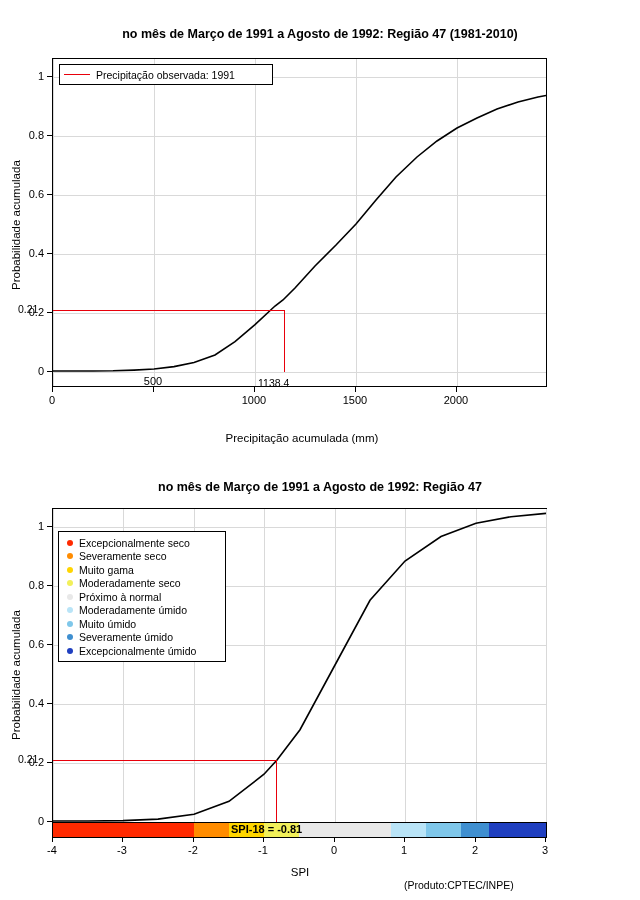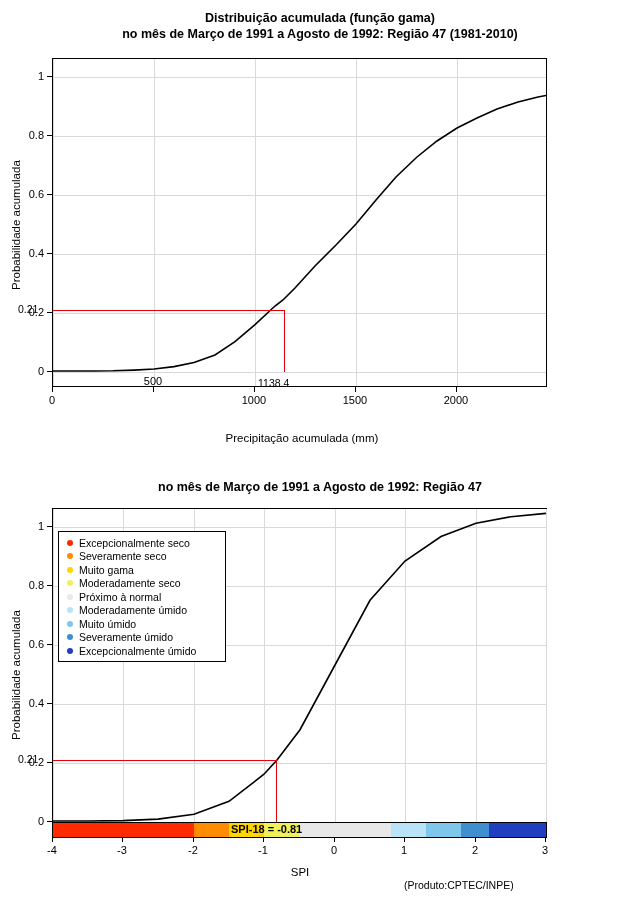--- a/index.html
+++ b/index.html
@@ -50,21 +50,20 @@
   .colorbar span{display:block;height:100%;}
 
   .spilabel{position:absolute;font-size:11px;font-weight:bold;color:#000;white-space:nowrap;}
   .credit{position:absolute;font-size:10.5px;color:#000;}
 </style>
 </head>
 <body>
 
 <div class="page">
 
-  <div class="title" style="top:10px;">Distribuição acumulada (função gama)</div>
   <div class="title" style="top:26px;">no mês de Março de 1991 a Agosto de 1992: Região 47 (1981-2010)</div>
 
   <div class="plotbox" id="top-plot" style="left:52px;top:58px;width:495px;height:329px;">
 
     <div class="grid-line v" style="left:0px;top:0;height:100%;"></div>
     <div class="grid-line v" style="left:101px;top:0;height:100%;"></div>
     <div class="grid-line v" style="left:202px;top:0;height:100%;"></div>
     <div class="grid-line v" style="left:303px;top:0;height:100%;"></div>
     <div class="grid-line v" style="left:404px;top:0;height:100%;"></div>
 
@@ -76,20 +75,26 @@
     <div class="grid-line h" style="top:18px;left:0;width:100%;"></div>
 
     <svg class="curve" width="493" height="327" viewBox="0 0 493 327">
       <polyline fill="none" stroke="#000000" stroke-width="1.6" points="0,312 20,312 40,312 60,311.8 81,311.1 101,310.0 121,307.6 141,303.5 162,296.0 182,282.6 202,265.6 222,247.0 230,241.0 242,229.0 262,207.0 283,186.0 303,165.0 323,141.0 343,118.0 364,98.0 384,82.0 404,69.0 424,59.0 444,50.0 465,43.0 485,38.0 493,36.5"></polyline>
     </svg>
 
     <div class="redline h" style="left:0px;top:251px;width:232px;"></div>
     <div class="redline v" style="left:231px;top:251px;height:62px;"></div>
   </div>
 
+  <div class="legend" style="left:59px;top:64px;width:214px;height:21px;">
+    <div class="legend-row" style="height:19px;">
+      <div class="legend-line"></div>
+      <div class="legend-text">Precipitação observada: 1991</div>
+    </div>
+  </div>
 
   <div class="tick x" style="left:52px;top:387px;"></div>
   <div class="tick x" style="left:153px;top:387px;"></div>
   <div class="tick x" style="left:254px;top:387px;"></div>
   <div class="tick x" style="left:355px;top:387px;"></div>
   <div class="tick x" style="left:456px;top:387px;"></div>
 
   <div class="ticklabel" style="left:32px;top:394px;width:40px;">0</div>
   <div class="ticklabel" style="left:133px;top:375px;width:40px;">500</div>
   <div class="ticklabel" style="left:234px;top:394px;width:40px;">1000</div>

